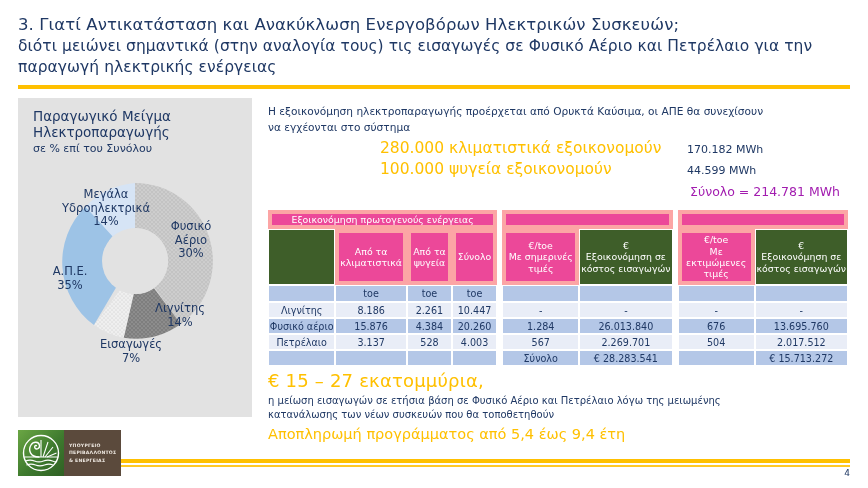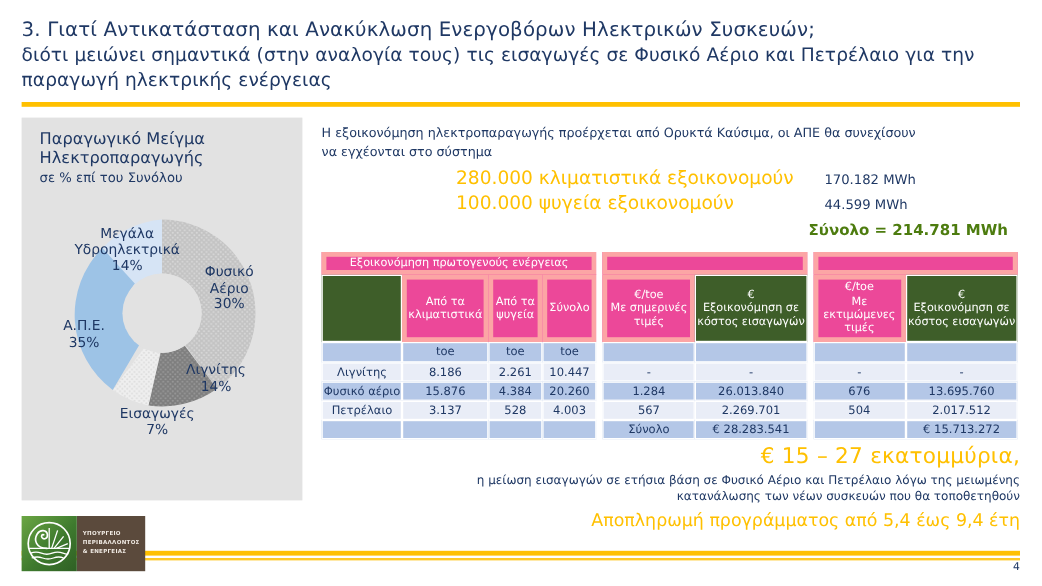--- a/index.html
+++ b/index.html
@@ -65,21 +65,21 @@
   
   .hl{position:absolute;left:380px;top:138px;width:470px;}
   .hl-row{display:flex;align-items:baseline;height:21px;}
   .hl-label{
     color:#FFC000;font-size:15.5px;width:307px;flex:0 0 307px;line-height:21px;
   }
   .hl-val{
     color:#1F3864;font-size:11px;line-height:21px;font-weight:normal;
   }
   .hl-total{
-    text-align:right;color:#4d7c0f;font-size:12.5px;font-weight:bold;
+    text-align:right;color:#a21caf;font-size:12.5px;font-weight:normal;
     width:468px;margin-top:4px;padding-right:8px;box-sizing:border-box;
   }
 
   
   .tbl{
     position:absolute;left:268px;top:210px;width:580px;
     border-collapse:separate;border-spacing:0;
     font-size:9.6px;color:#1F3864;
   }
   .tbl td,.tbl th{
@@ -97,21 +97,21 @@
   .hdr-top{height:11px;font-size:9.4px;}
   .hdr-main{height:48px;font-size:9.4px;line-height:1.22;}
   .unitrow td{height:15px;}
   .c-name{width:62px;}
   .c-num{width:47px;}
   .c-toe{width:44px;}
   .c-eur{width:75px;}
   .c-eur2{width:91px;}
 
   
-  .concl{position:absolute;left:268px;top:370px;width:582px;text-align:right;}
+  .concl{position:absolute;left:268px;top:370px;width:582px;text-align:left;}
   .concl-big{color:#FFC000;font-size:18px;line-height:1.2;letter-spacing:.2px;}
   .concl-mid{color:#1F3864;font-size:10px;line-height:1.45;margin-top:2px;}
   .concl-bold{color:#FFC000;font-size:14.5px;font-weight:normal;line-height:1.3;margin-top:2px;}
 
   
   .logo{position:absolute;left:18px;top:430px;height:46px;display:flex;}
   .logo-mark{
     width:46px;height:46px;
     background:linear-gradient(135deg,#6BA644 0%,#3E7A2E 55%,#2F6024 100%);
     display:block;position:relative;

